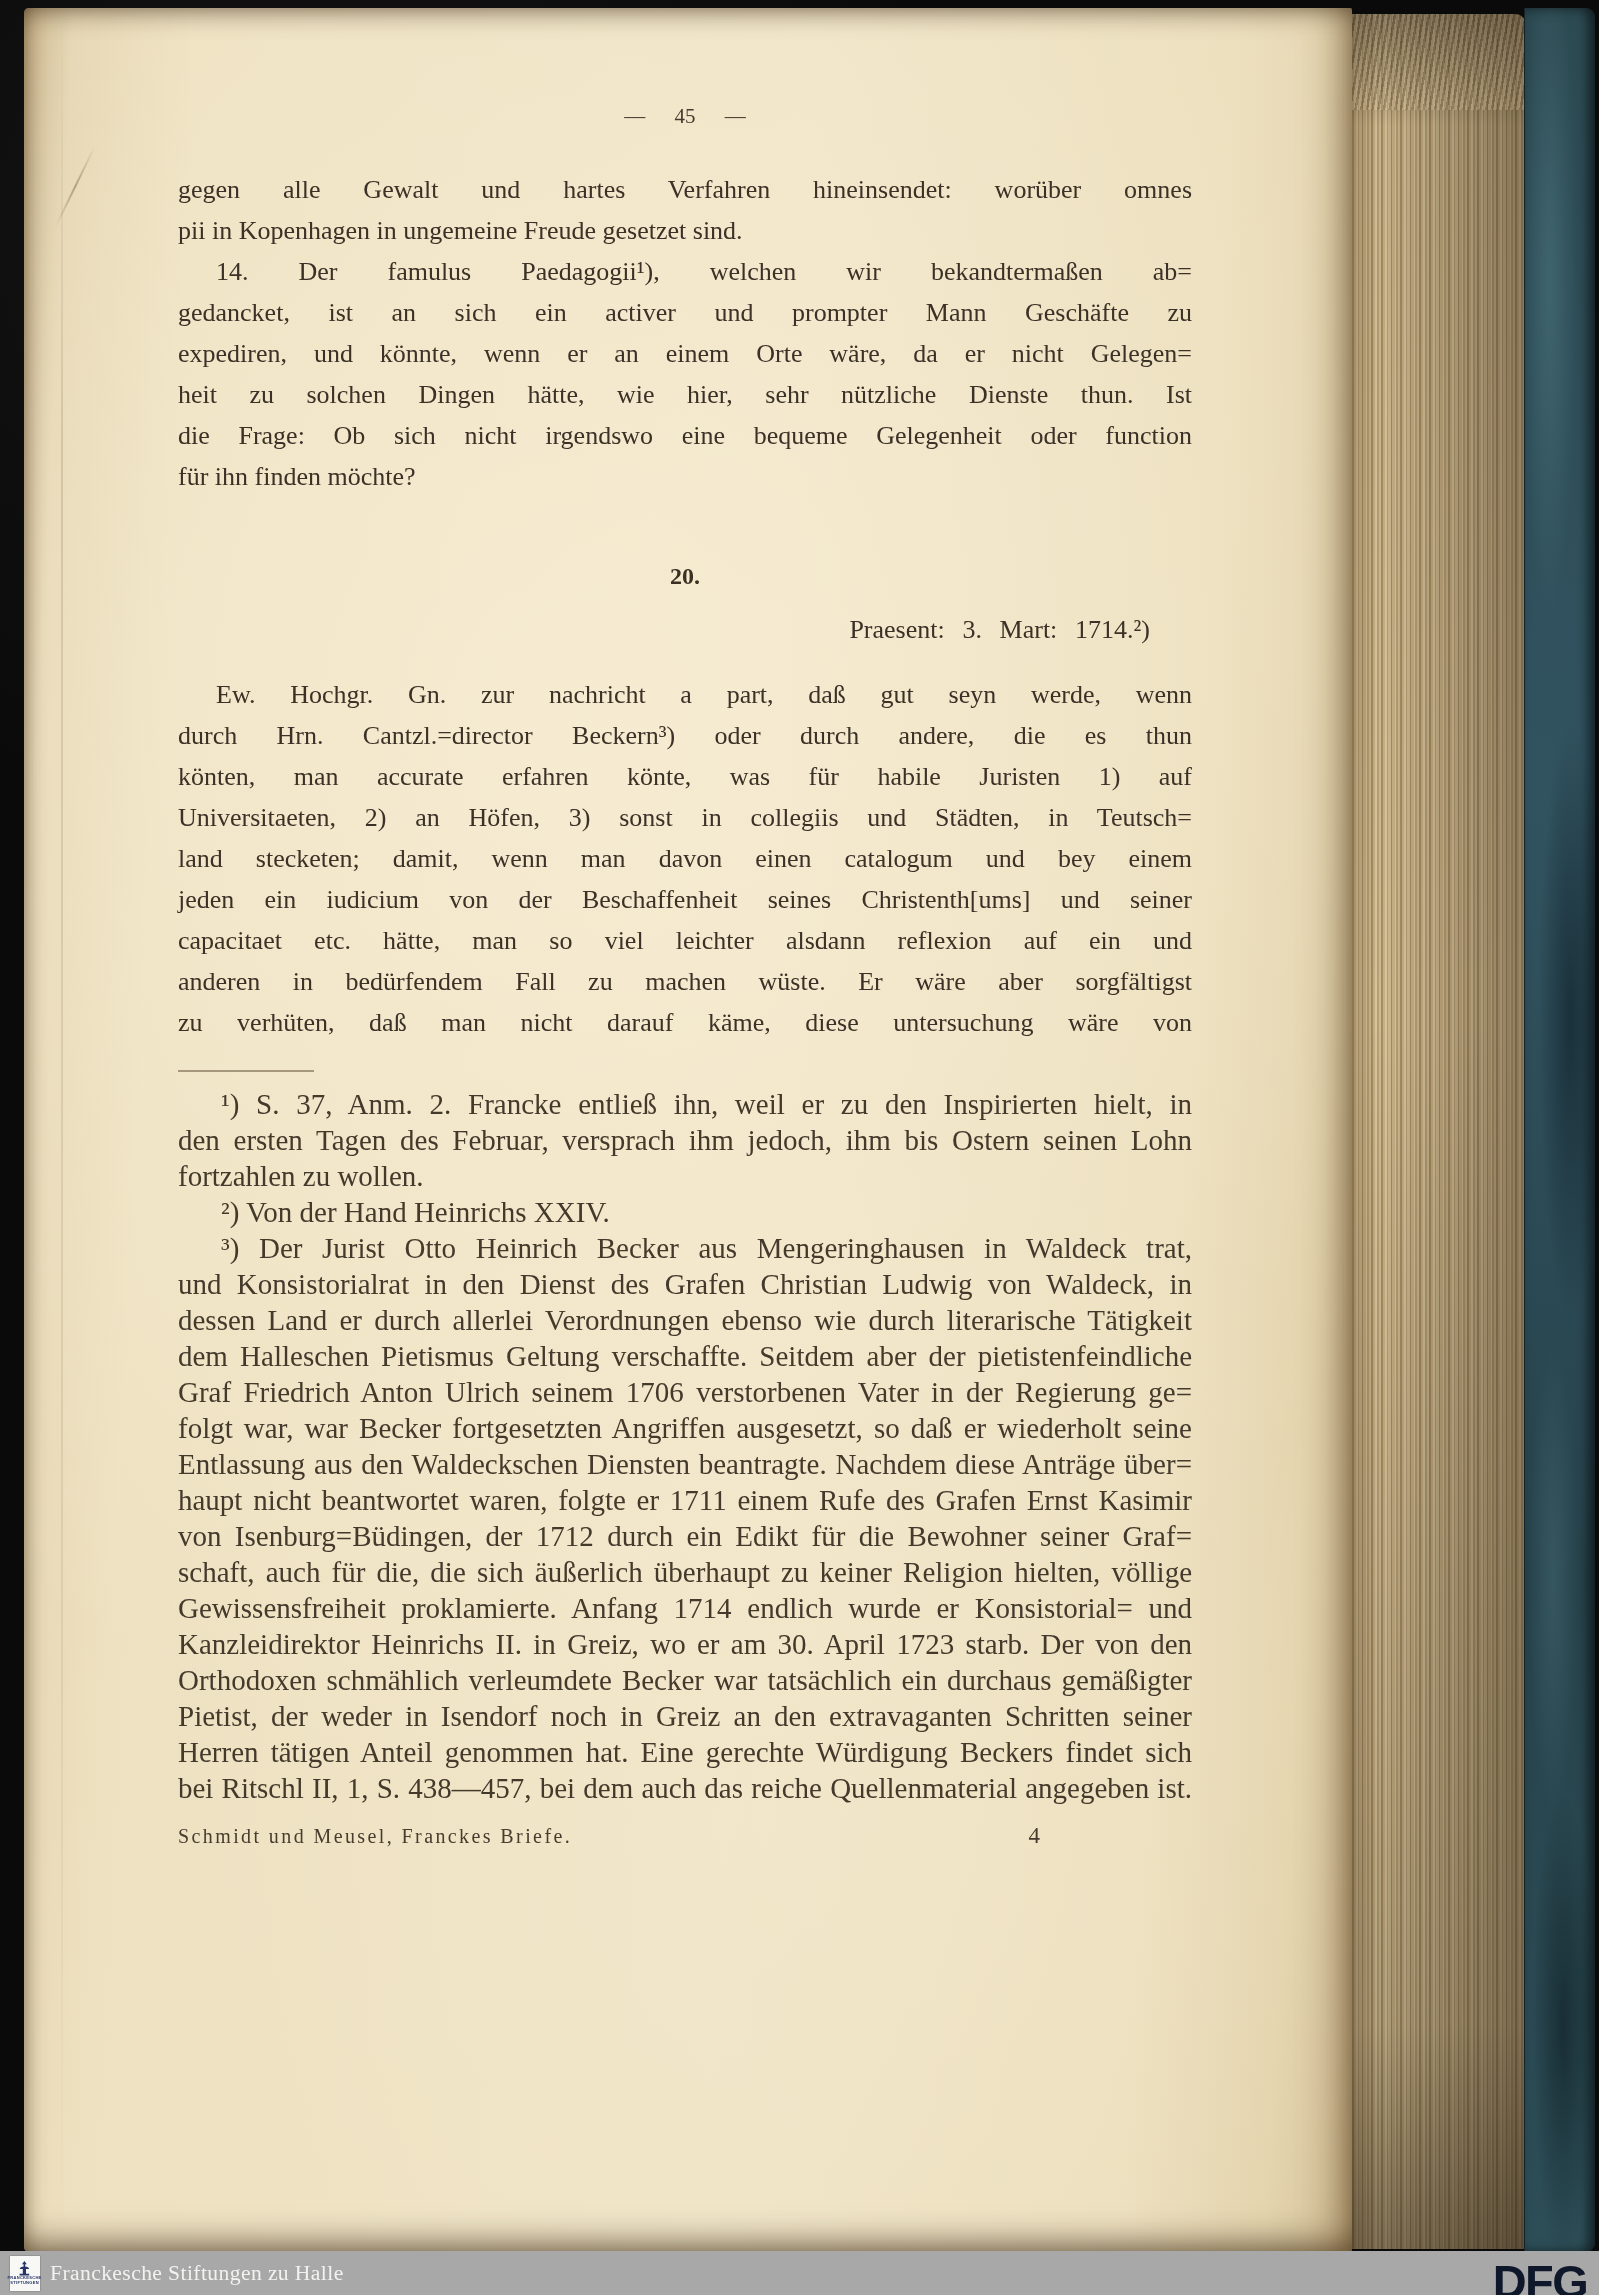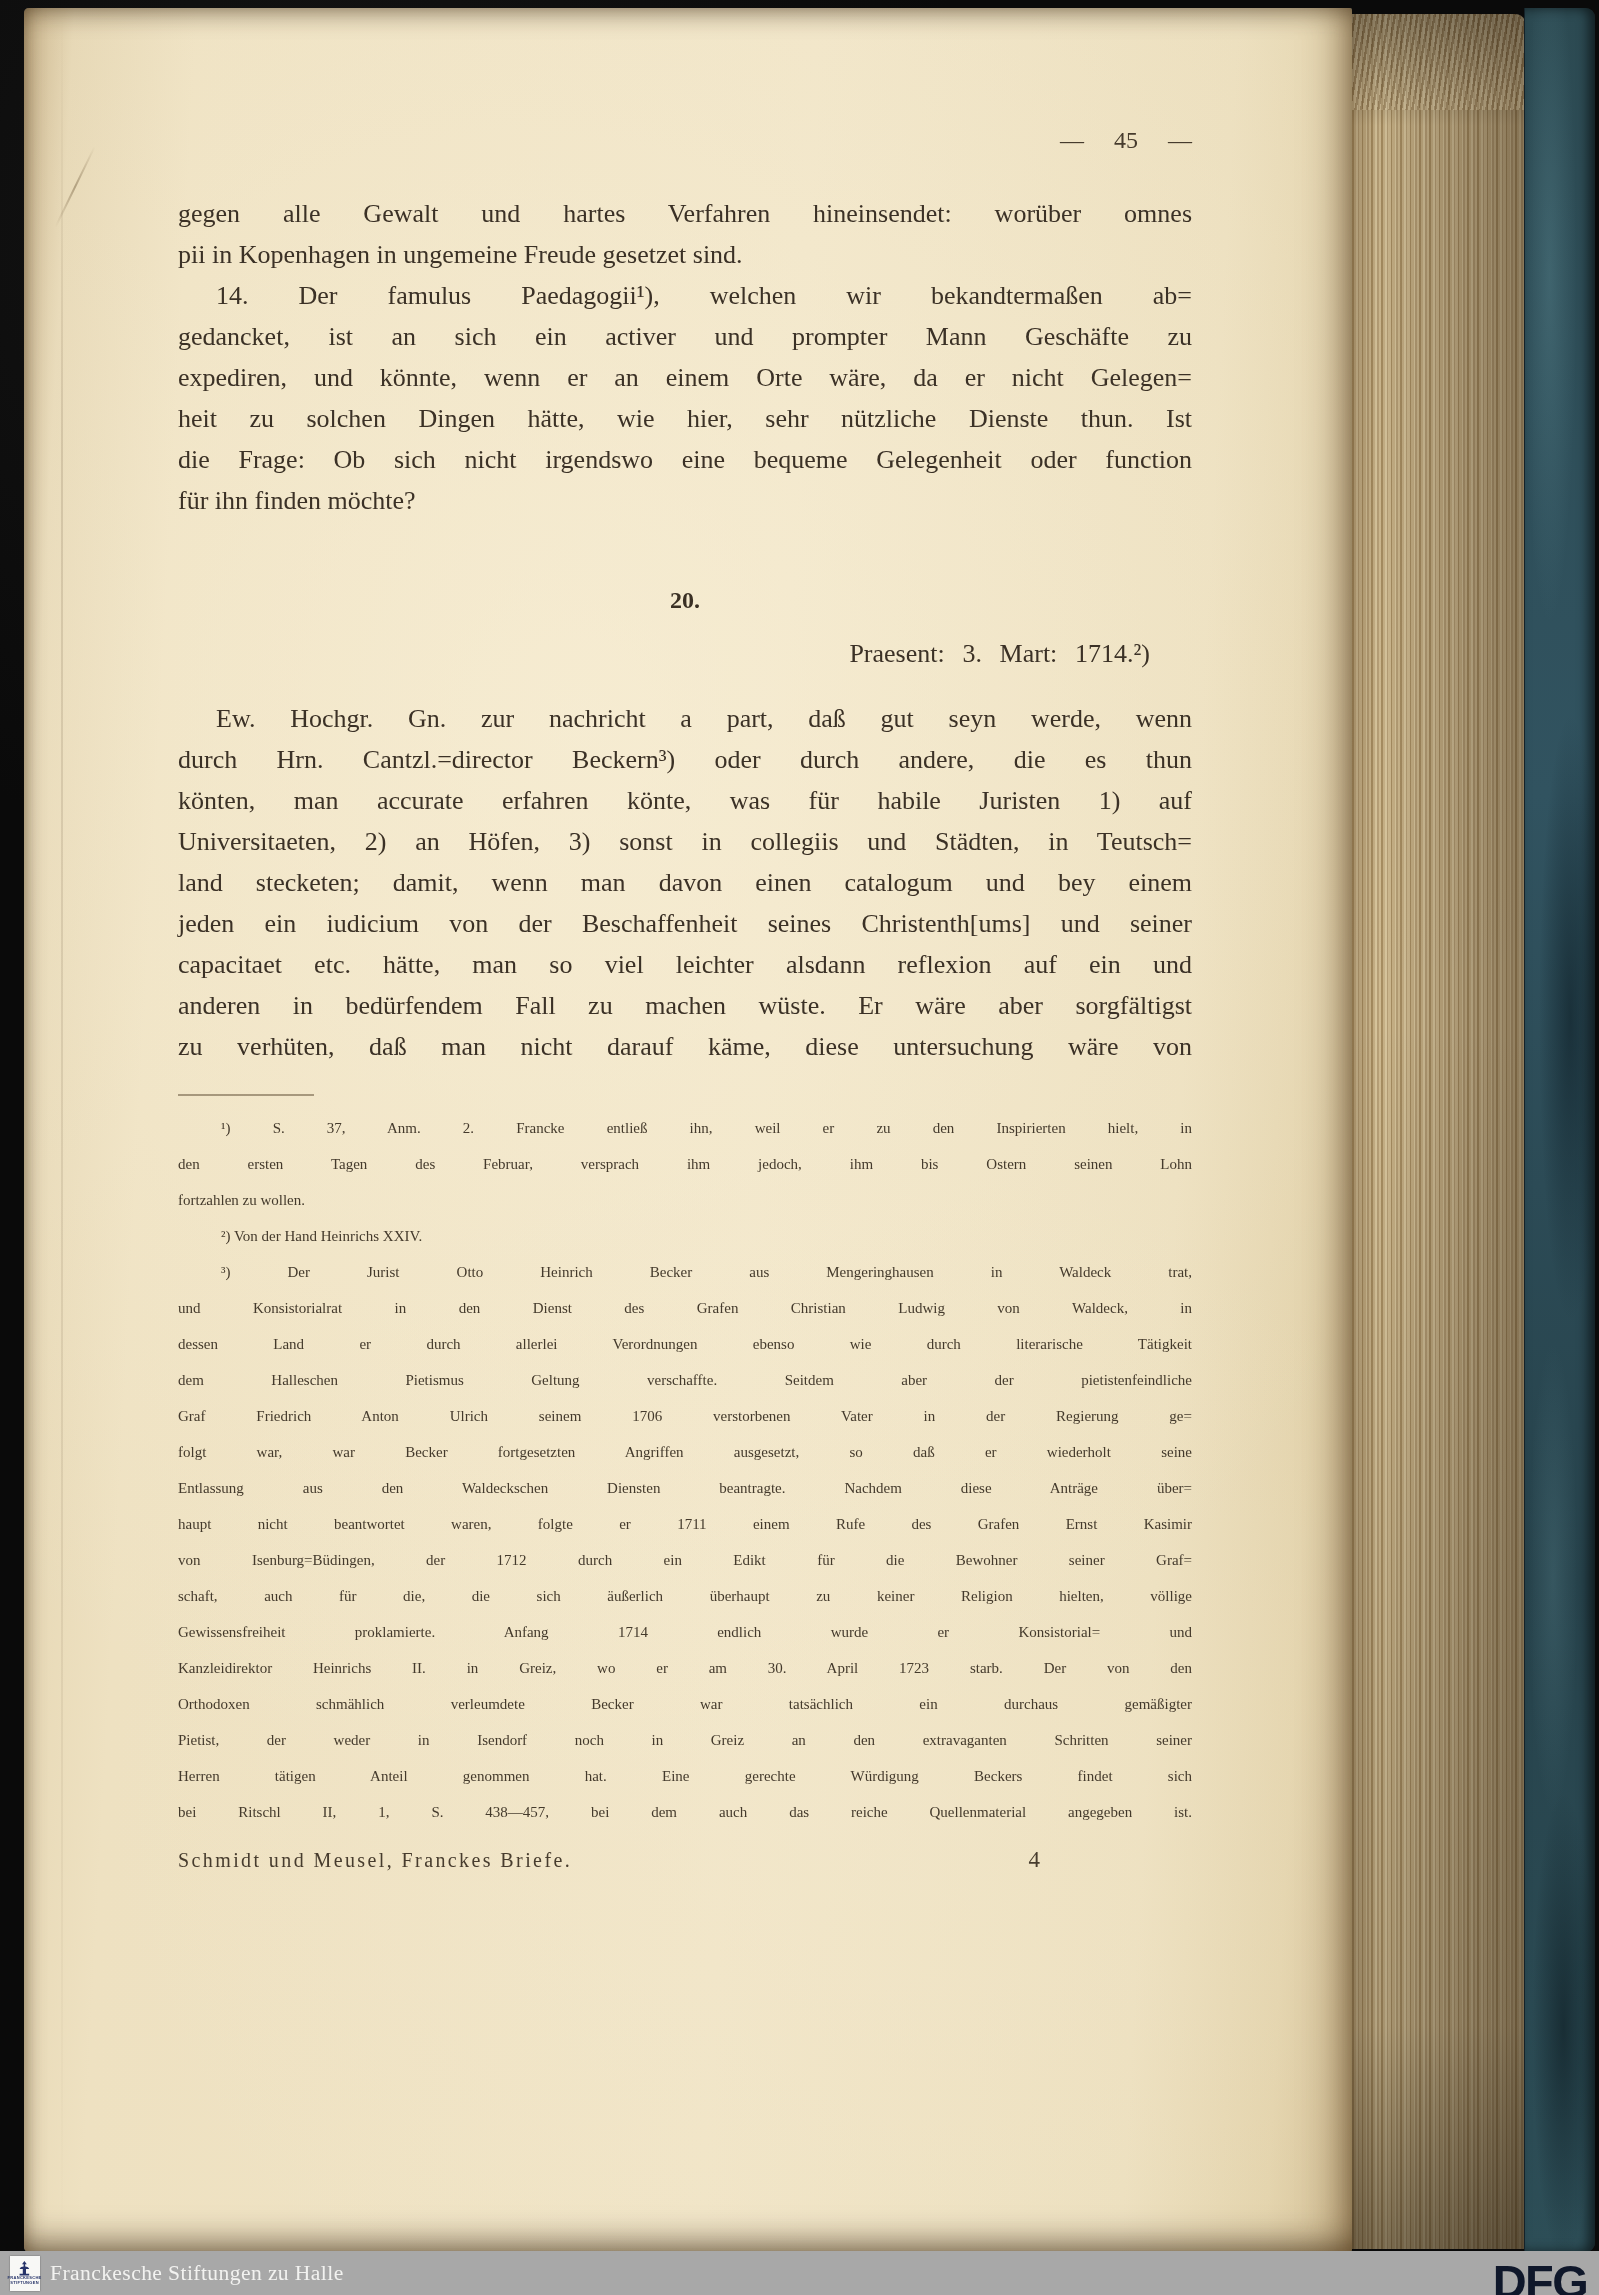--- a/index.html
+++ b/index.html
@@ -47,31 +47,31 @@
     transform:rotate(26deg);border-radius:1.6px;}
   .flaw-crease{position:absolute;left:37px;top:0;width:2.4px;height:100%;
     background:linear-gradient(180deg,rgba(90,70,45,.0),rgba(90,70,45,.16) 20%,rgba(90,70,45,.10) 70%,rgba(90,70,45,0));}
 
   
   .text-col{position:absolute;left:154px;top:0;width:1014px;color:#3b3126;}
   .tl{text-align:justify;text-align-last:justify;}
   .endnat .tl:last-child{text-align-last:left;}
   .ind .tl:first-child{text-indent:38px;}
 
-  .page-number{margin-top:116px;font-size:24px;line-height:32px;text-align:right;
+  .page-number{margin-top:92px;font-size:21px;line-height:32px;text-align:center;
     word-spacing:24px;color:#463b2d;}
   .block{font-size:26px;line-height:41px;}
   .block1{margin-top:37px;}
   .section-heading{margin-top:60px;font-size:24px;line-height:38px;font-weight:bold;
     text-align:center;color:#3a3024;}
   .dateline{margin-top:16px;font-size:26px;line-height:37px;text-align:right;
     padding-right:42px;word-spacing:11.2px;}
   .letter{margin-top:25.6px;}
   .fn-rule{margin-top:27px;width:136px;border-top:2.4px solid rgba(104,88,62,.55);}
-  .fn{font-size:15px;line-height:36px;color:#443a2c;}
+  .fn{font-size:29px;line-height:36px;color:#443a2c;}
   .fn .tl:first-child{text-indent:43px;}
   .fn1{margin-top:14.4px;}
   .signature{margin-top:17px;display:flex;align-items:baseline;font-size:20px;line-height:25.6px;color:#473c2e;}
   .signature .sig-left{letter-spacing:2.4px;flex:1;}
   .signature .sig-right{margin-right:152px;font-size:23px;}
 
   
   .bottom-bar{position:absolute;left:0;bottom:0;width:1600px;height:44px;background:#a8a8a8;}
   .logo-box{position:absolute;left:9.6px;top:4.8px;width:30px;height:35px;background:#f8f8f6;
     display:flex;flex-direction:column;align-items:center;justify-content:center;gap:0.8px;

